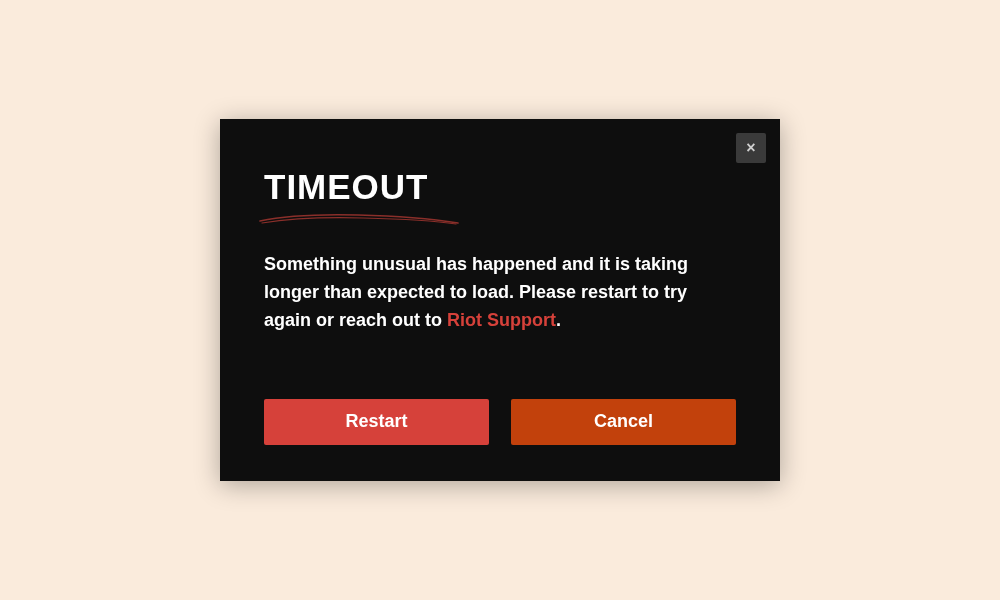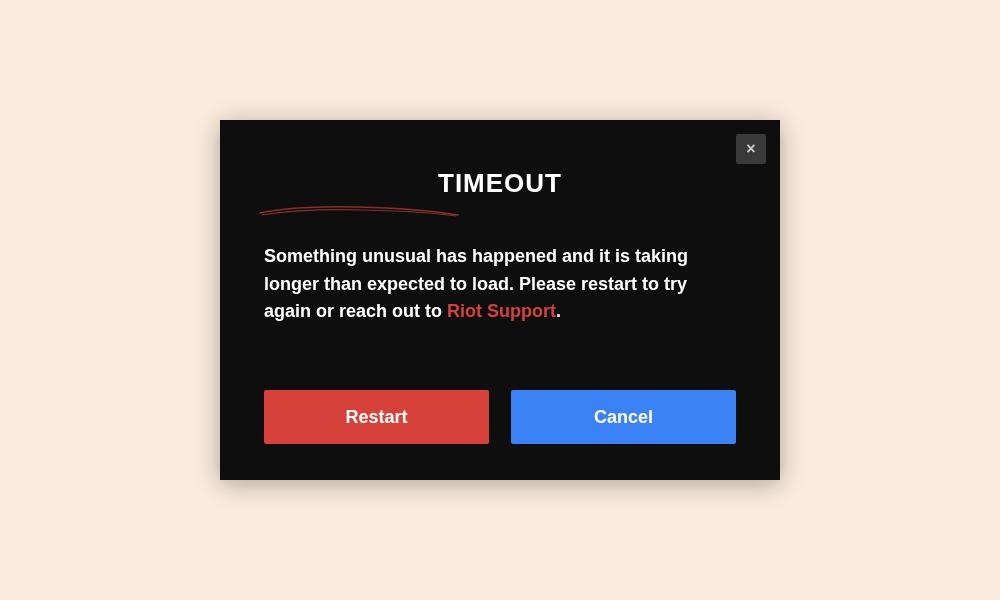--- a/index.html
+++ b/index.html
@@ -36,25 +36,24 @@
       font-size: 16px;
       font-weight: bold;
       cursor: pointer;
       display: flex;
       align-items: center;
       justify-content: center;
       border-radius: 2px;
     }
     .title {
       color: #fff;
-      font-size: 26px;
+      font-size: 35px;
       font-weight: 800;
       letter-spacing: 1px;
       margin-bottom: 2px;
-      text-align: center;
     }
     .underline {
       width: 205px;
       height: 18px;
       margin-bottom: 20px;
       margin-left: -6px;
     }
     .message {
       color: #fff;
       font-size: 18px;
@@ -68,36 +67,36 @@
       text-decoration: none;
       font-weight: 600;
       cursor: pointer;
     }
     .button-row {
       display: flex;
       gap: 22px;
     }
     .btn {
       flex: 1;
-      height: 54px;
+      height: 46px;
       border: none;
       color: #fff;
       font-size: 18px;
       font-weight: 700;
       cursor: pointer;
       display: flex;
       align-items: center;
       justify-content: center;
       border-radius: 2px;
     }
     .btn-primary {
       background: #d6413a;
     }
     .btn-secondary {
-      background: #3b82f6;
+      background: #c2410c;
     }
   </style>
 </head>
 <body>
 
 <div class="dialog">
   <button class="close-btn">
     <span>×</span>
   </button>
 

